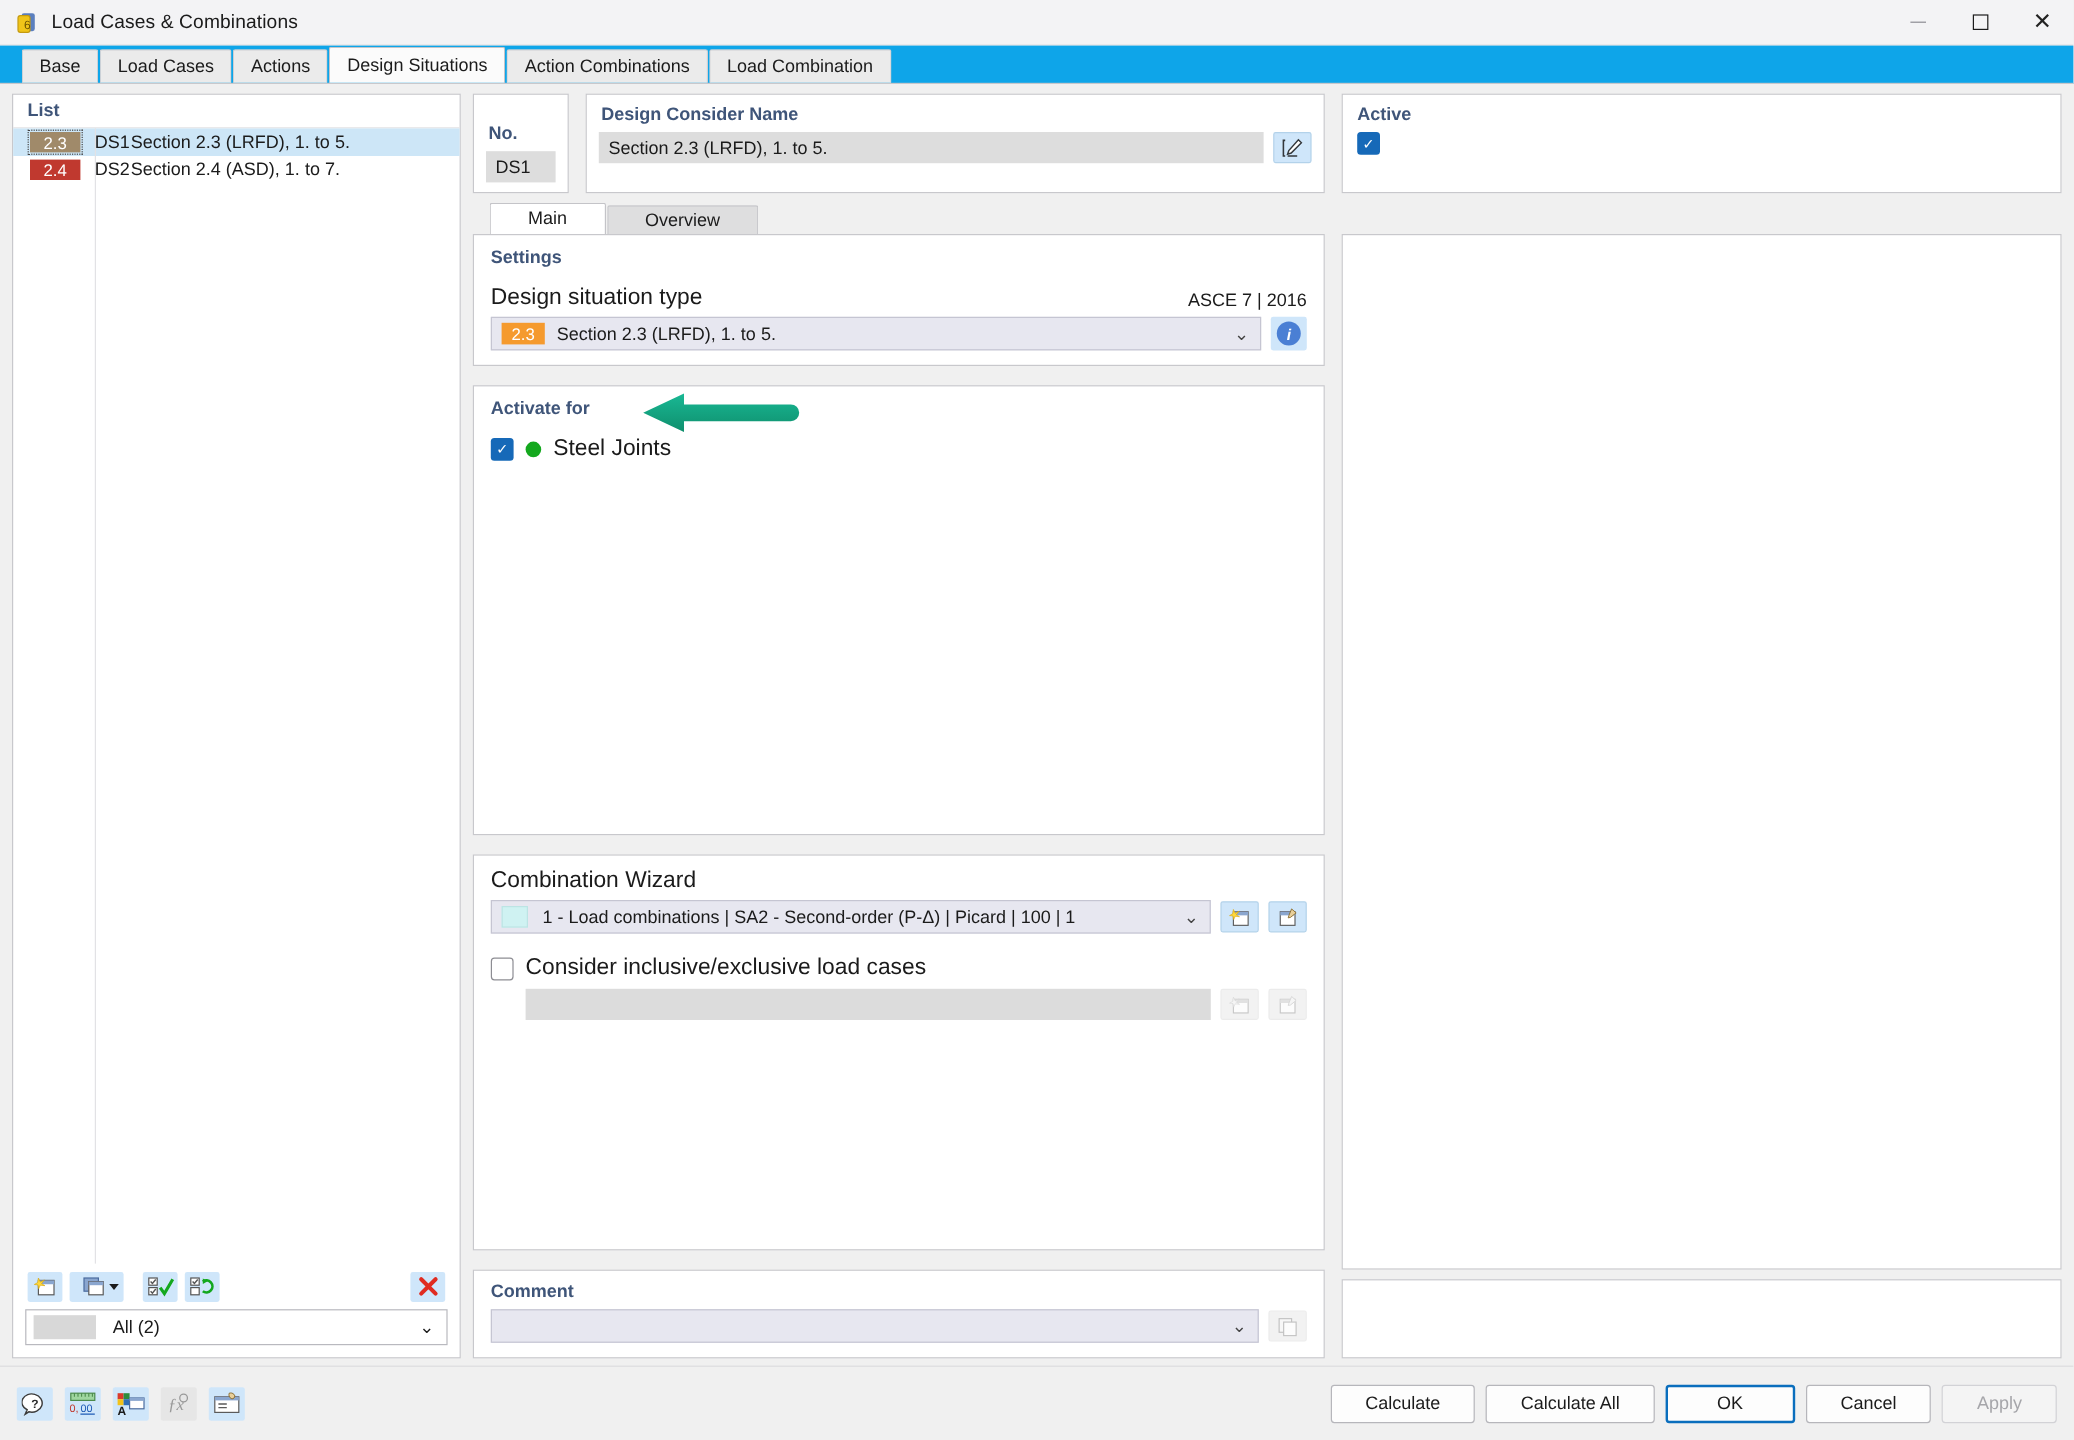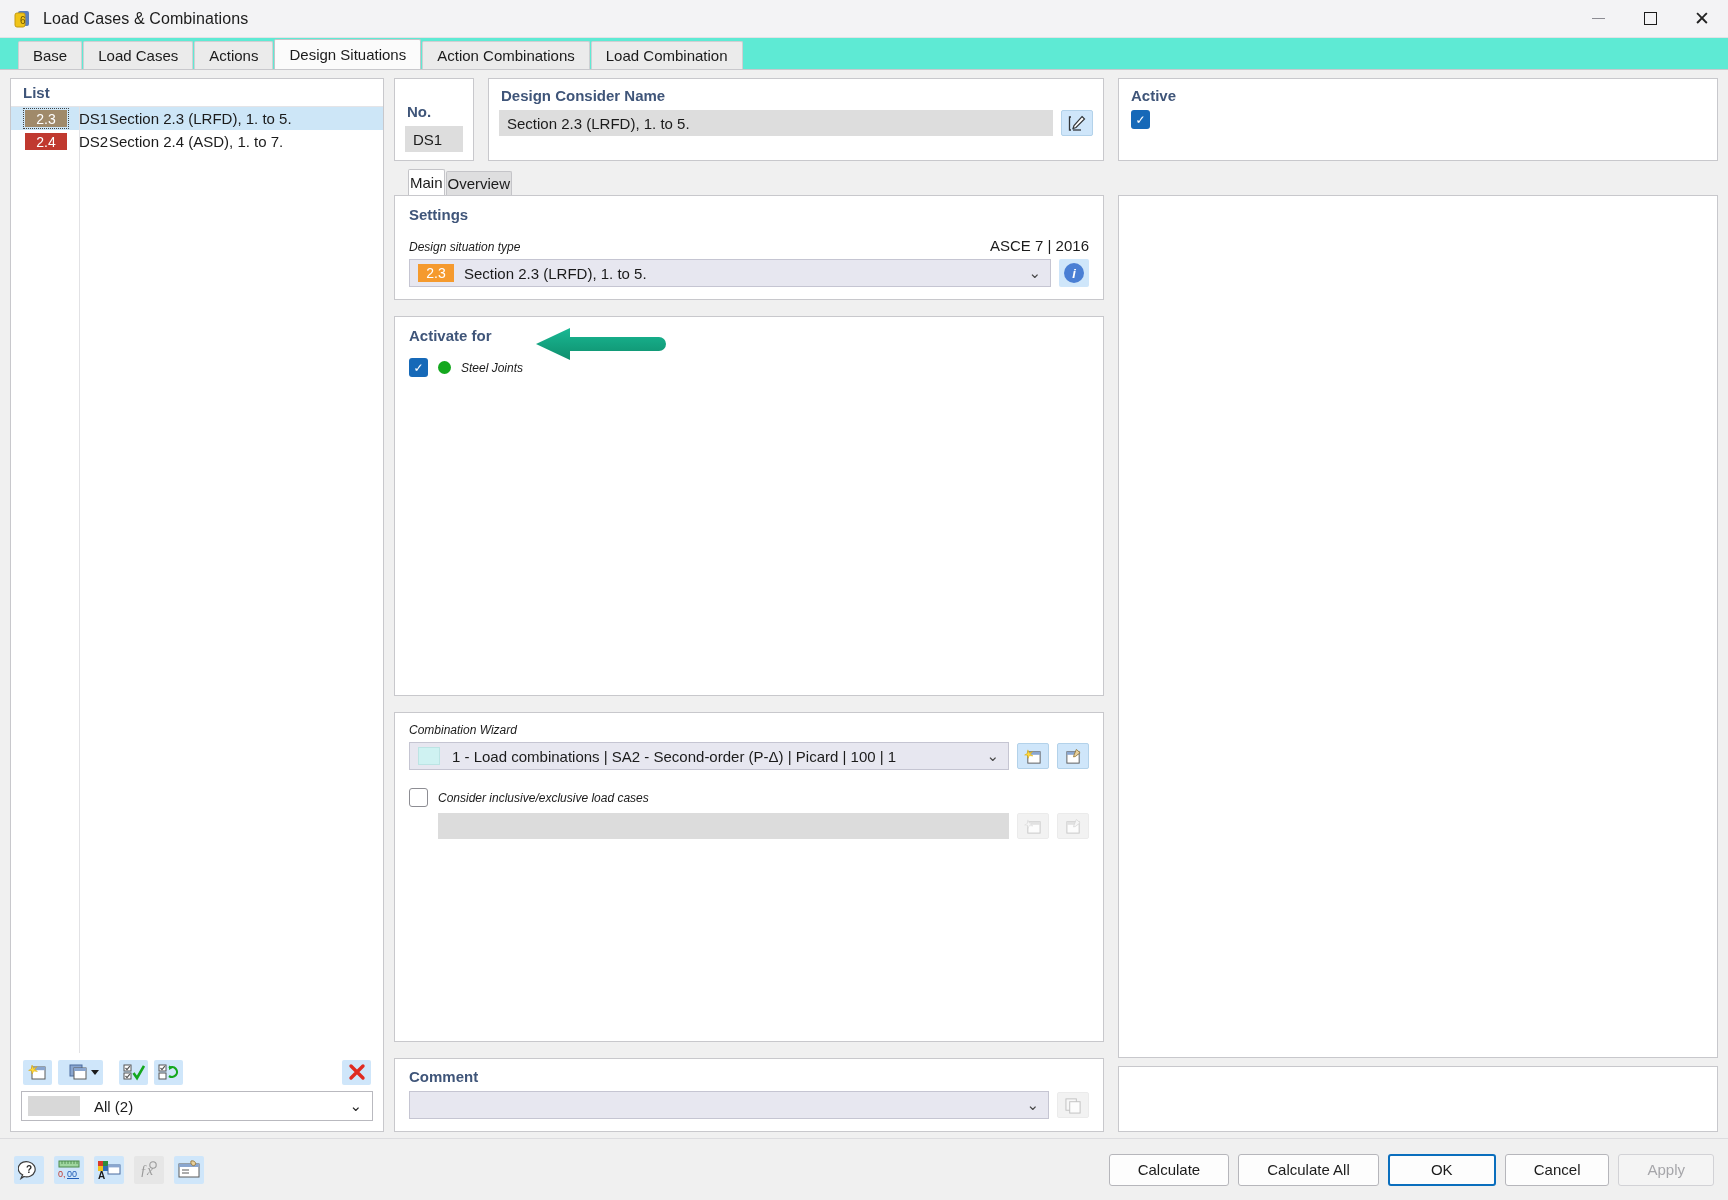--- a/index.html
+++ b/index.html
@@ -31,21 +31,21 @@
   .win-btn {
     width:52px; height:38px; display:flex; align-items:center; justify-content:center;
     font-size:15px; color:#222;
   }
   .win-btn .dash { width:13px; height:1px; background:#8c8c93; display:block;}
   .win-btn .sq { width:13px; height:13px; border:1.6px solid #1b1b1b; display:block;}
   .win-btn .x { font-size:19px; line-height:19px; font-weight:300;}
 
   
   .tabstrip {
-    height:32px; background:#5eead4;
+    height:32px; background:#0ea5e9;
     display:flex; align-items:flex-end;
     padding-left:18px;
     flex:0 0 32px;
     border-bottom:1px solid #c8c8cc;
   }
   .tab {
     height:28px; padding:0 14px;
     display:flex; align-items:center;
     font-size:15px; color:#1b1b1b;
     background:#ebebeb;
@@ -141,34 +141,34 @@
   .chk {
     width:19px;height:19px;background:#1669b8;border-radius:3px;
     display:flex;align-items:center;justify-content:center;color:#fff;font-size:12px;
   }
   .chk.off { background:#fff; border:1.4px solid #8d8d93; }
   .active-card .chk { margin-left:12px; }
 
   
   .innertabs { display:flex; align-items:flex-end; height:26px; padding-left:14px; }
   .itab {
-    height:24px; padding:0 1px; display:flex; align-items:center;
+    height:24px; padding:0 31px; display:flex; align-items:center;
     font-size:15px; background:#dededf; border:1px solid #c4c4c8; border-bottom:none;
     border-radius:2px 2px 0 0; margin-right:1px;
   }
   .itab.active { background:#fff; height:26px; }
 
   .panes { flex:1 1 auto; display:flex; gap:14px; min-height:0; }
   .leftpane { flex:1 1 auto; display:flex; flex-direction:column; gap:16px; min-width:0;}
   .rightpane { width:600px; flex:0 0 600px; display:flex; flex-direction:column; gap:8px;}
   .blankcard { background:#fff; border:1px solid #c8c8cc; }
 
   .section { background:#fff; border:1px solid #c8c8cc; padding:10px 14px 12px 14px; }
   .sec-title { font-weight:bold; color:#3f5579; font-size:15px; margin-bottom:14px;}
-  .lbl { font-size:12px;font-style:italic; }
+  .lbl { font-size:19px; }
   .row-between { display:flex; align-items:flex-end; justify-content:space-between; }
   .asce { font-size:15px; color:#1b1b1b; }
   .combo-row { display:flex; align-items:center; gap:8px; margin-top:5px;}
   .combo {
     flex:1 1 auto; height:28px; background:#e7e7f0; border:1px solid #c5c5d2;
     display:flex; align-items:center; font-size:15px; padding-left:8px; min-width:0;
   }
   .combo .badge-o {
     width:36px;height:18px;background:#f59a2e;color:#fff;font-size:14px;
     display:flex;align-items:center;justify-content:center;margin-right:10px;flex:0 0 36px;

